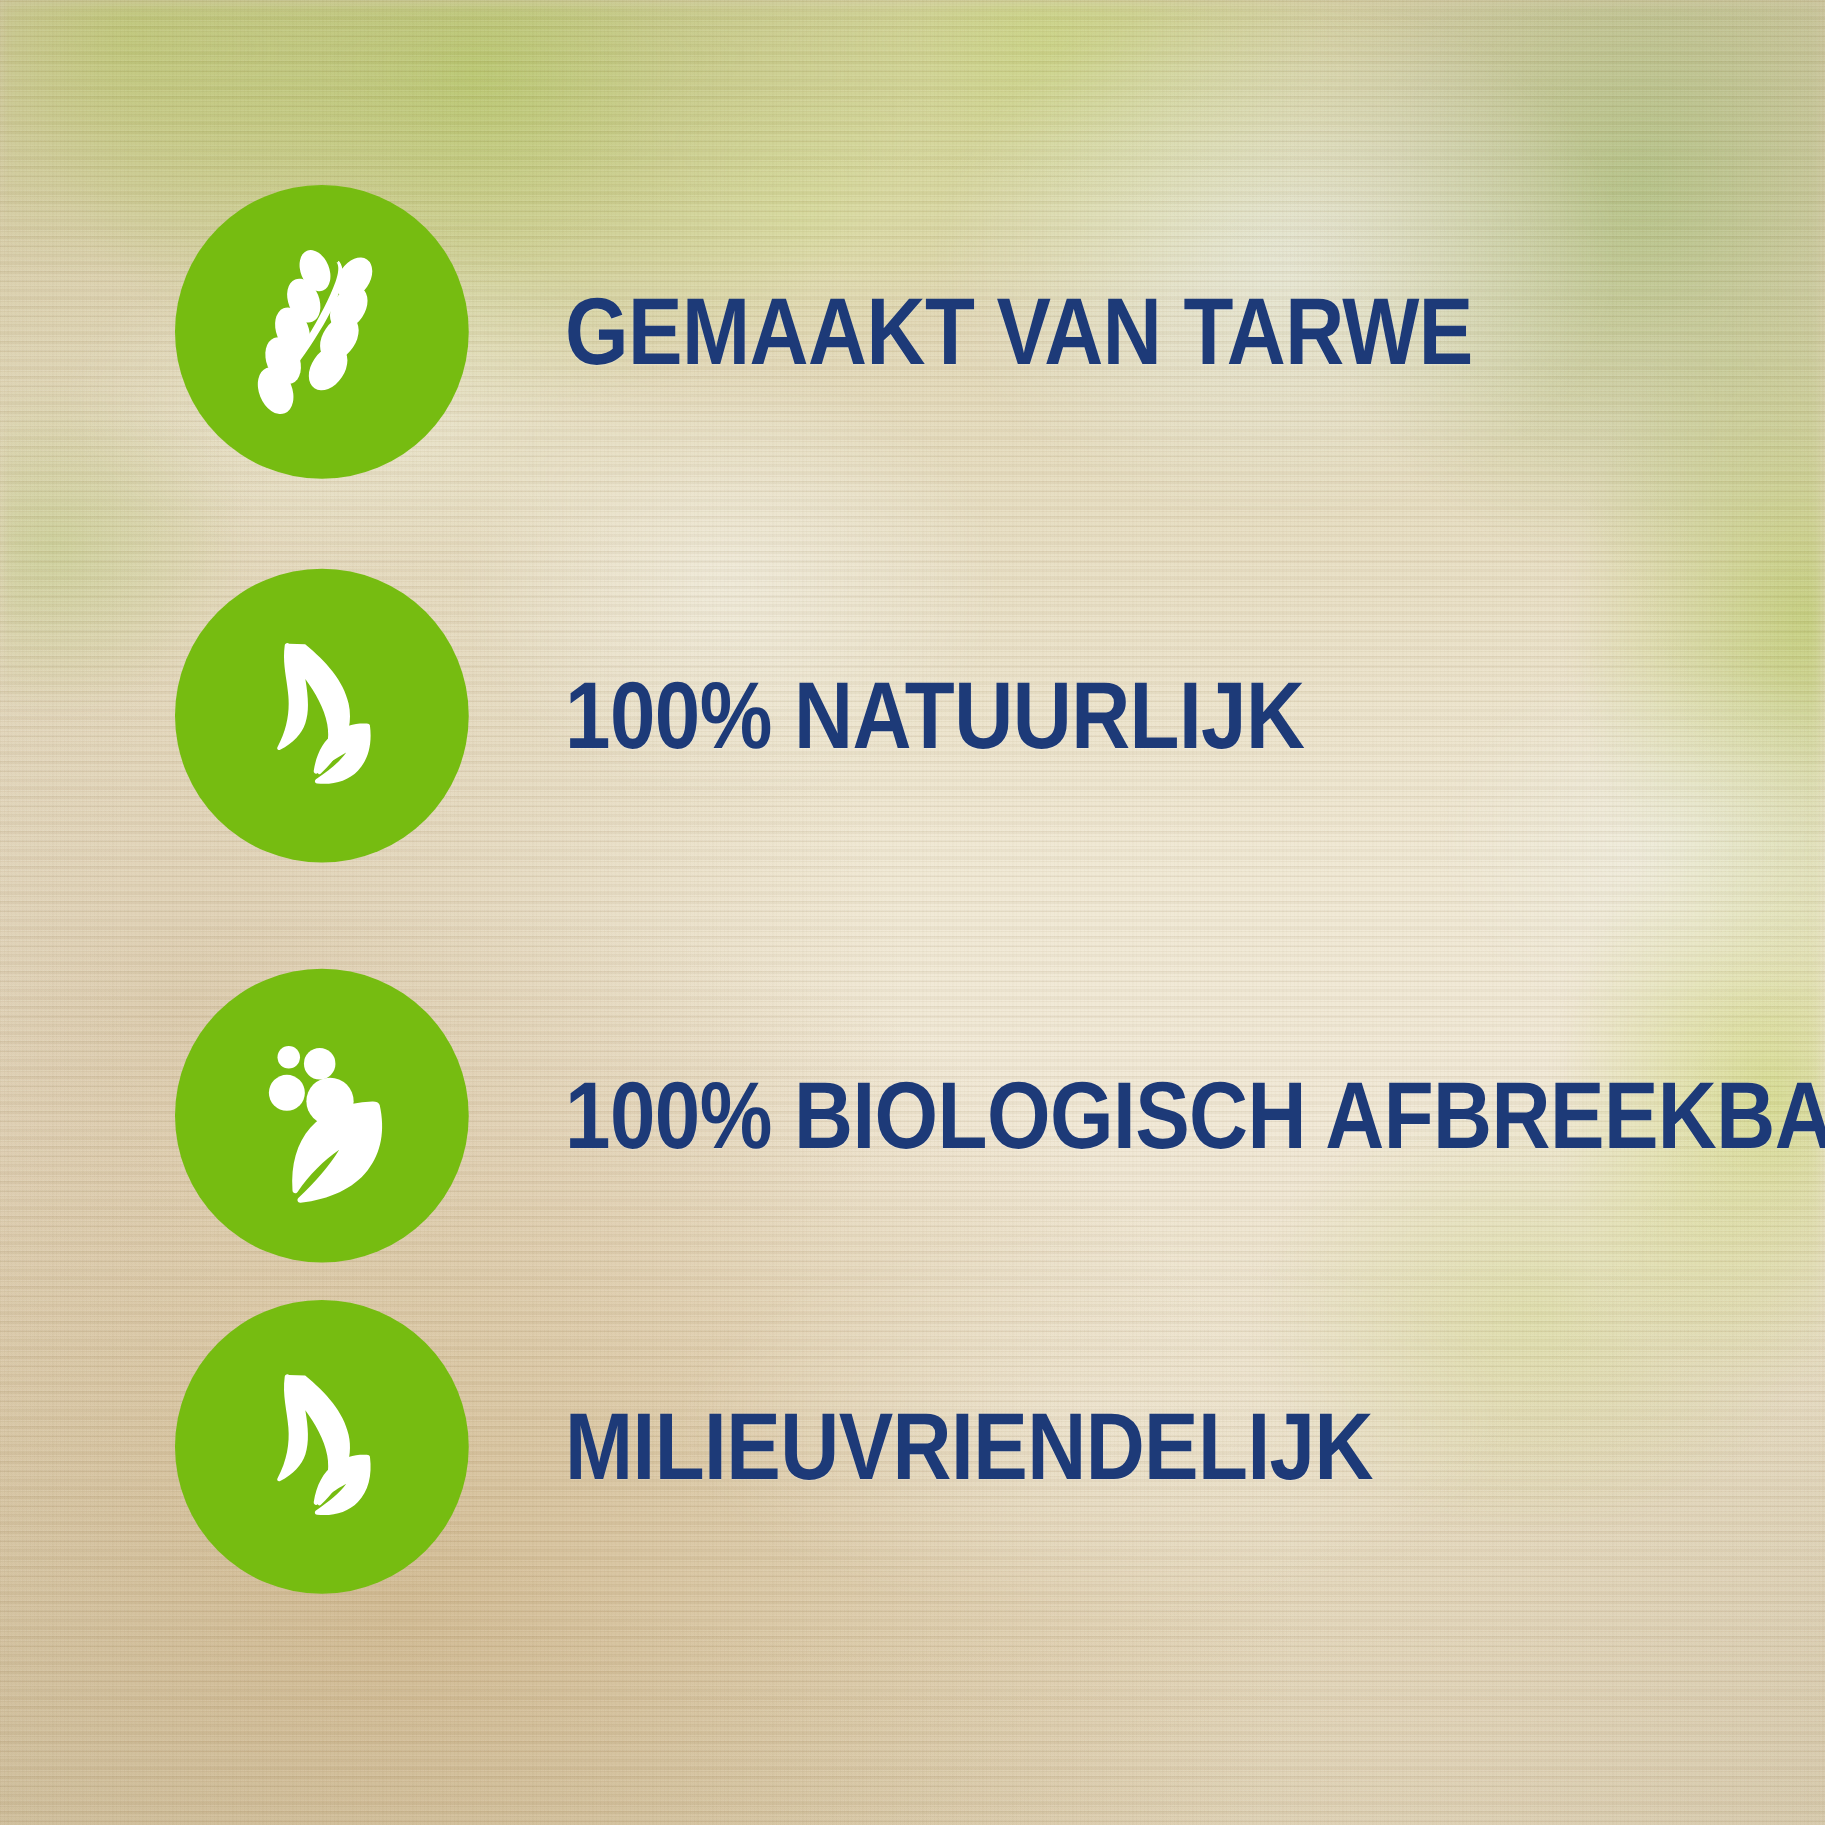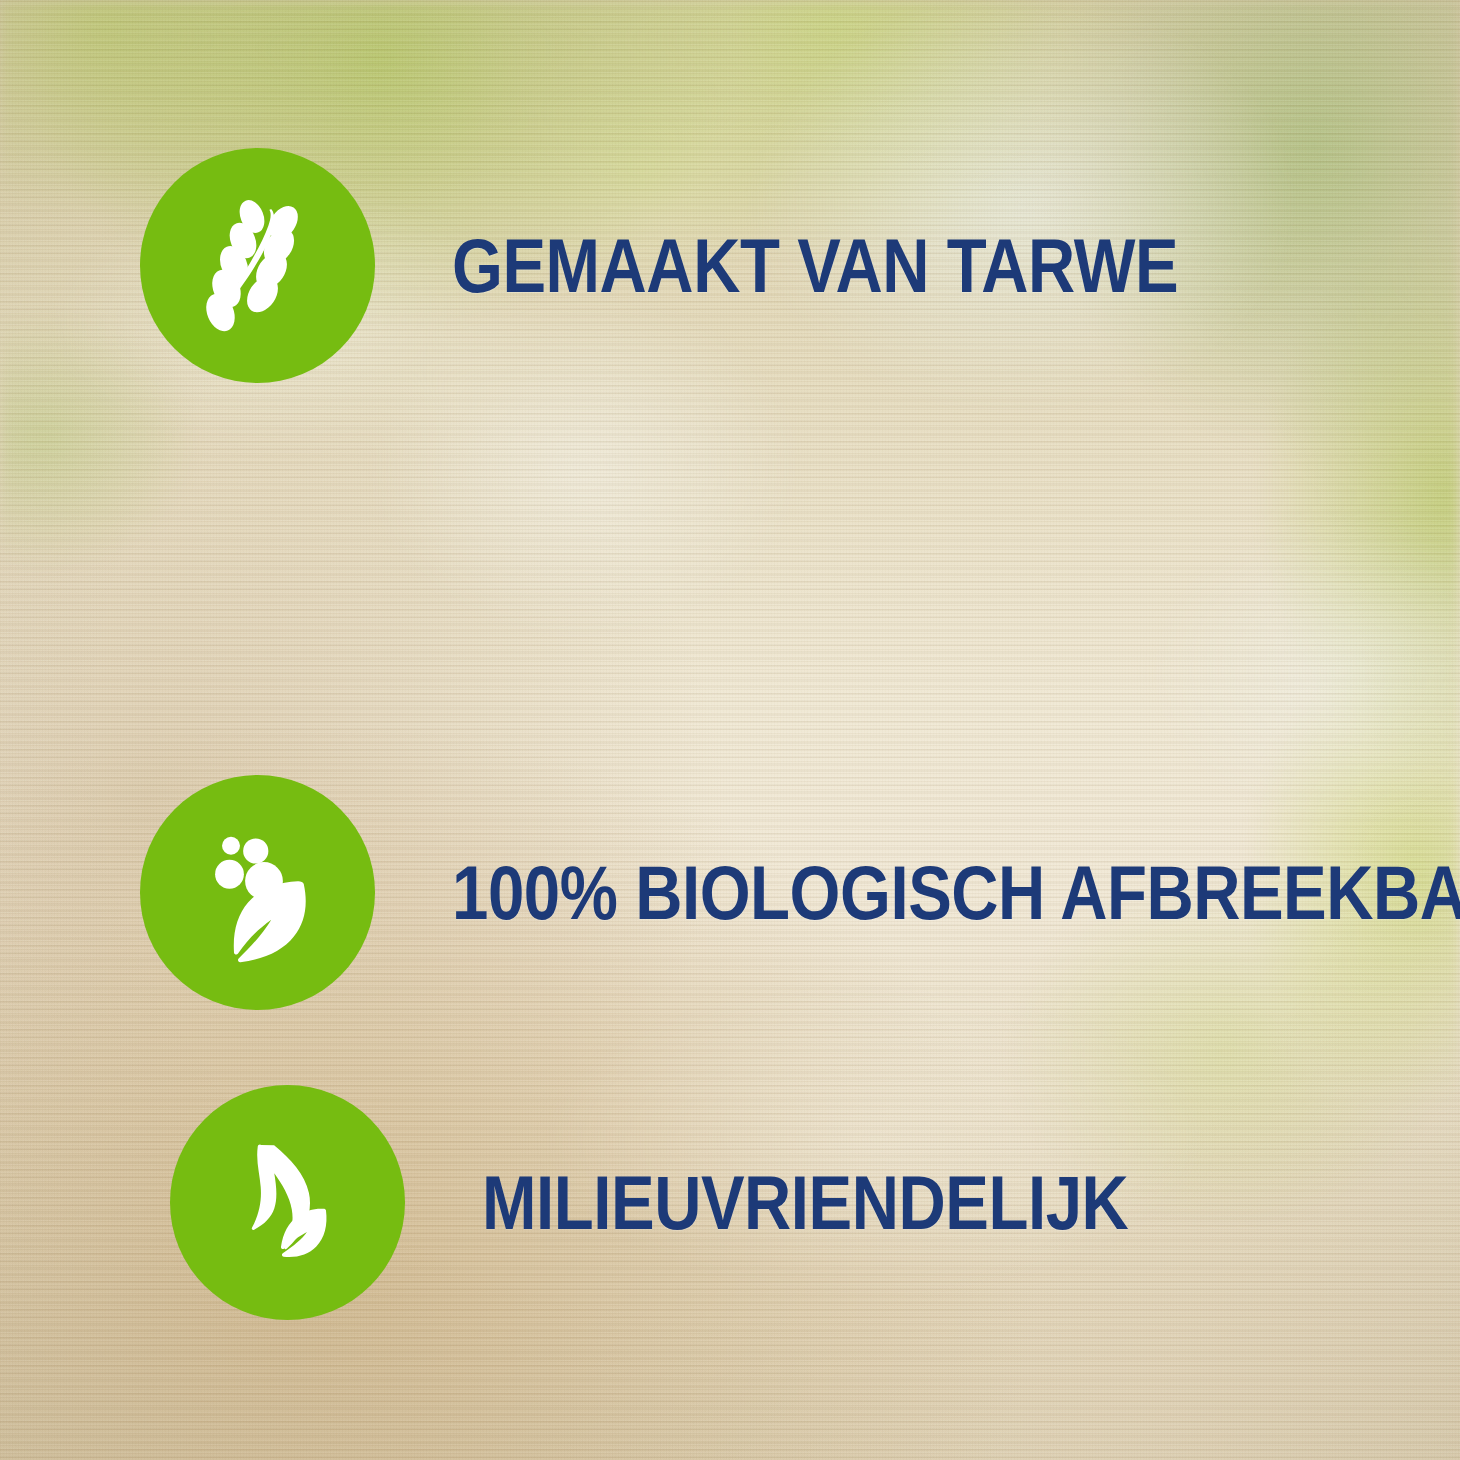--- a/index.html
+++ b/index.html
@@ -100,21 +100,21 @@
 
   .row {
     position:absolute;
     left:0; right:0;
     display:flex;
     align-items:center;
   }
   .row-1 { top:148px;  height:235px; }
   .row-2 { top:455px;  height:235px; }
   .row-3 { top:775px;  height:235px; }
-  .row-4 { top:1085px; height:235px;padding-left:30px; }
+  .row-4 { top:1040px; height:235px; }
 
   .badge {
     position:relative;
     margin-left:140px;
     width:235px;
     height:235px;
     flex:0 0 235px;
     border-radius:50%;
     background:#76bc11;
     display:flex;
@@ -175,20 +175,42 @@
               <ellipse cx="34" cy="49" rx="8.6" ry="12.8" transform="rotate(-22 34 49)"></ellipse>
               <ellipse cx="29" cy="65" rx="8.8" ry="13.0" transform="rotate(-22 29 65)"></ellipse>
               <ellipse cx="25" cy="81" rx="8.8" ry="13.0" transform="rotate(-22 25 81)"></ellipse>
             </g>
           </svg>
         </span>
       </div>
       <div class="label">GEMAAKT VAN TARWE</div>
     </div>
 
+    <div class="row row-2">
+      <div class="badge">
+        <span>
+          <svg width="146" height="146" viewBox="0 0 100 100" fill="#ffffff" aria-hidden="true">
+
+            <path d="M40.5 10.5c11.5 9.5 21.0 20.0 23.8 32.5c2.9 12.9 -2.4 26.4 -15.2 38.4
+                     c-0.9 0.8 -2.0 0.0 -1.5 -1.0c5.0 -9.6 6.4 -18.3 5.0 -26.0
+                     c-1.6 -9.0 -6.6 -17.2 -12.0 -24.8c1.6 9.5 2.2 17.6 0.0 24.2
+                     c-2.0 6.0 -6.6 10.7 -13.8 14.6c-1.0 0.5 -2.0 -0.4 -1.5 -1.4
+                     c5.3 -10.0 6.7 -19.3 6.0 -28.0c-0.7 -9.2 -3.4 -17.6 -2.0 -27.8
+                     c0.2 -1.2 1.5 -1.7 2.4 -0.9z"></path>
+
+            <path d="M76.0 55.0c1.3 10.3 -0.9 18.9 -6.6 24.8c-5.6 5.8 -13.5 7.9 -22.4 7.0
+                     c-1.2 -0.1 -1.6 -1.6 -0.6 -2.3c7.6 -5.2 13.0 -9.5 16.6 -14.6
+                     c-5.6 3.2 -10.6 6.2 -15.6 11.2c-0.9 0.9 -2.4 0.1 -2.2 -1.2
+                     c1.4 -9.3 5.2 -16.3 11.1 -20.6c5.9 -4.4 11.8 -5.6 18.0 -5.3
+                     c0.9 0.0 1.6 0.5 1.7 1.0z"></path>
+          </svg>
+        </span>
+      </div>
+      <div class="label">100% NATUURLIJK</div>
+    </div>
 
     <div class="row row-3">
       <div class="badge">
         <span>
           <svg width="150" height="150" viewBox="0 0 100 100" fill="#ffffff" aria-hidden="true">
 
             <circle cx="32.0" cy="18.5" r="6.0"></circle>
             <circle cx="48.5" cy="22.0" r="8.4"></circle>
             <circle cx="31.0" cy="37.5" r="9.6"></circle>
             <circle cx="54.0" cy="42.0" r="12.6"></circle>

